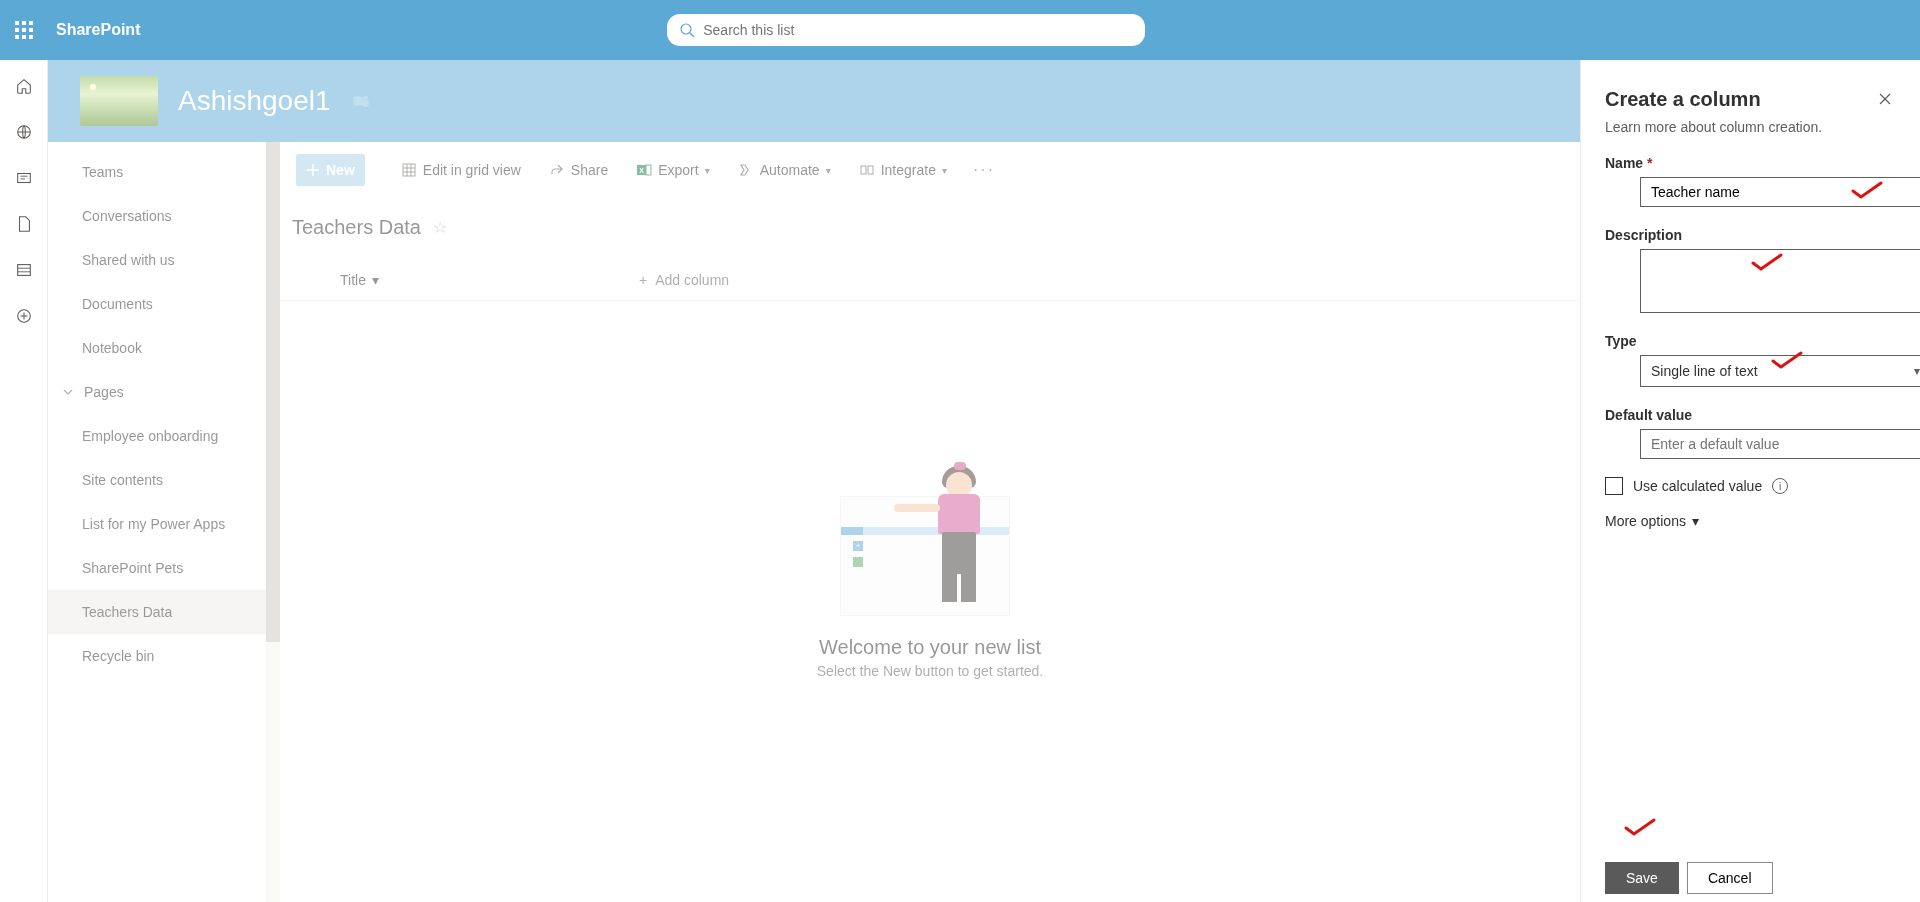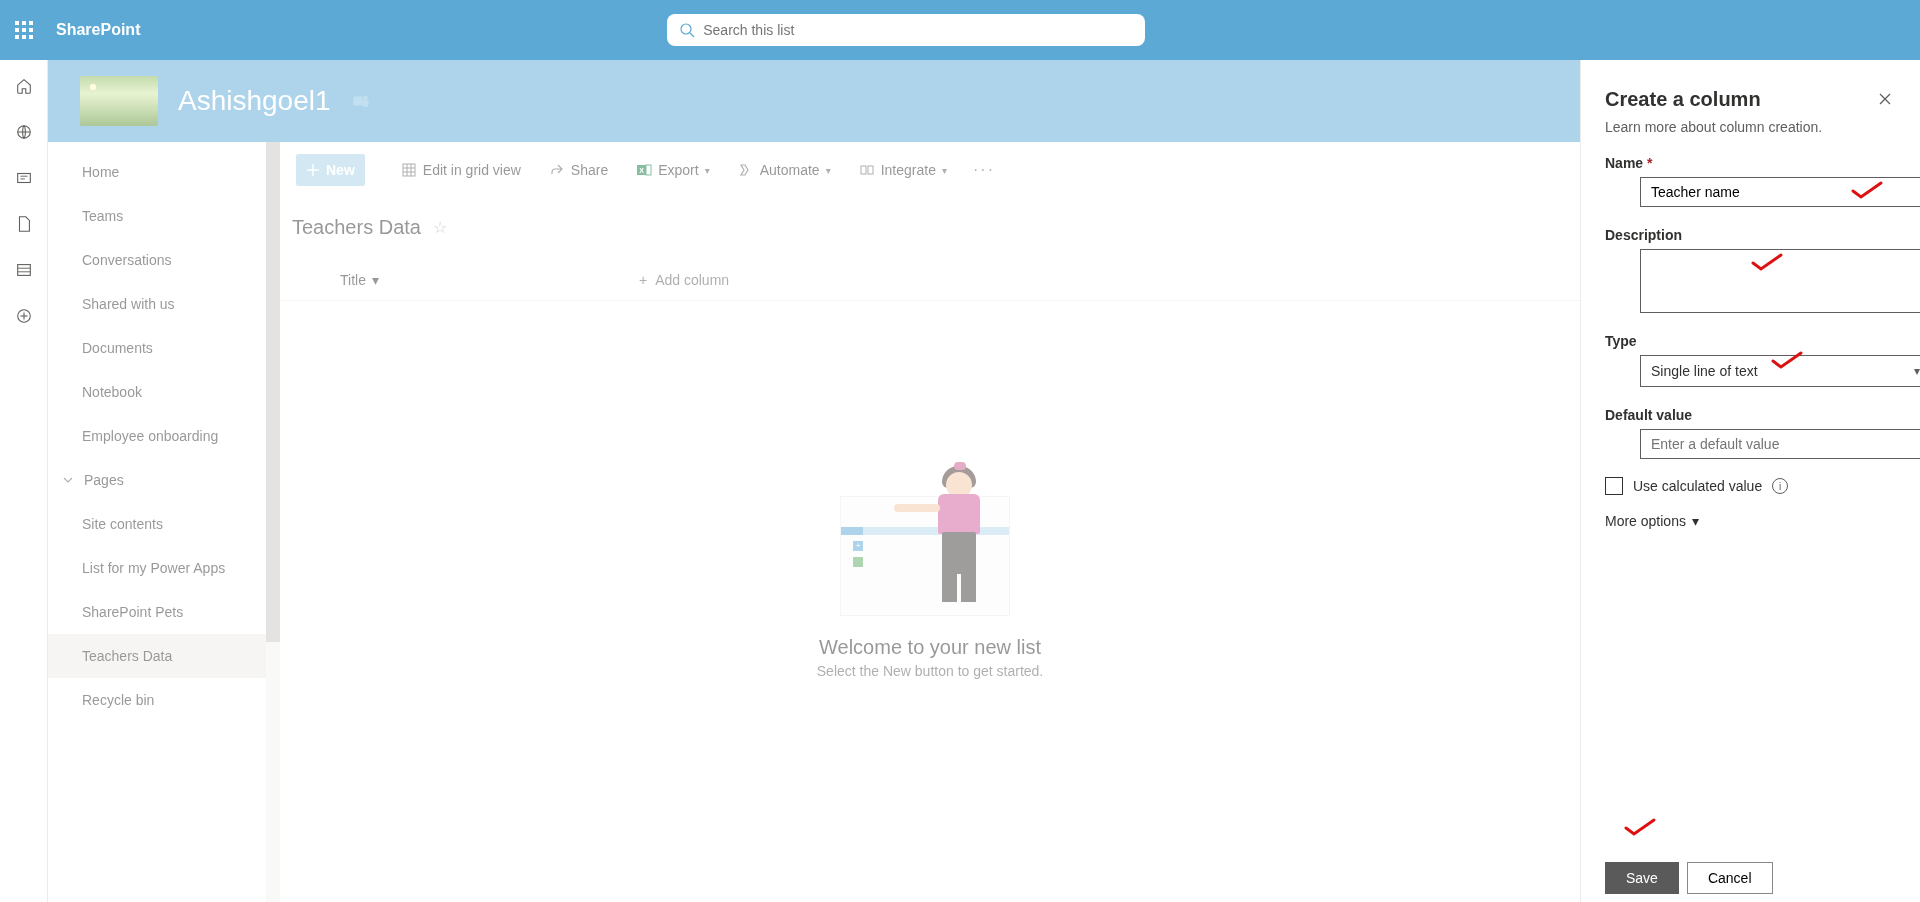--- a/index.html
+++ b/index.html
@@ -3,21 +3,21 @@
 <meta charset="utf-8">
 <style>
 * { margin: 0; padding: 0; box-sizing: border-box; font-family: "Segoe UI", -apple-system, sans-serif; }
 html, body { width: 100%; height: 100%; overflow: hidden; }
 body { background: #fff; color: #323130; }
 
 .suite-bar { height: 60px; background: #5ba9d4; display: flex; align-items: center; padding: 0 8px; color: #fff; }
 .waffle { width: 32px; height: 32px; display: flex; align-items: center; justify-content: center; cursor: pointer; margin-right: 16px; }
 .app-name { font-size: 16px; font-weight: 600; }
 .search-wrap { flex: 1; display: flex; justify-content: center; }
-.search-box { width: 478px; height: 32px; background: #fff; border-radius: 8px; display: flex; align-items: center; padding: 0 12px; gap: 8px; }
+.search-box { width: 478px; height: 32px; background: #fff; border-radius: 13px; display: flex; align-items: center; padding: 0 12px; gap: 8px; }
 .search-box input { border: none; outline: none; flex: 1; font-size: 14px; color: #605e5c; }
 
 .layout { display: flex; height: calc(100% - 48px); }
 .rail { width: 48px; background: #fff; border-right: 1px solid #edebe9; display: flex; flex-direction: column; align-items: center; padding-top: 16px; gap: 26px; }
 .rail-icon { width: 20px; height: 20px; color: #605e5c; cursor: pointer; display: flex; align-items: center; justify-content: center; }
 
 .main-col { flex: 1; display: flex; flex-direction: column; background: #bef264; position: relative; }
 
 .site-header { height: 82px; background: #5ba9d4; display: flex; align-items: center; padding: 0 32px; gap: 20px; color: #fff; }
 .site-logo { width: 78px; height: 50px; background: linear-gradient(180deg,#87b659 0%,#d0e8a3 35%,#5a8f2f 100%); border-radius: 2px; position: relative; overflow: hidden; }
@@ -179,33 +179,32 @@
       <svg class="teams-badge" viewBox="0 0 24 24" fill="none">
           <rect x="2" y="6" width="12" height="12" rx="2" fill="#fff" opacity=".3"></rect>
           <circle cx="18" cy="8" r="3" fill="#fff" opacity=".3"></circle>
           <path d="M14 11h8v6a3 3 0 01-3 3h-2a3 3 0 01-3-3v-6z" fill="#fff" opacity=".3"></path>
         </svg>
     </div>
 
     <div class="content-row">
       <div class="sidenav-wrap">
         <div class="sidenav">
-          <div class="sidenav-item">Home</div>
           <div class="sidenav-item">Teams</div>
           <div class="sidenav-item">Conversations</div>
           <div class="sidenav-item">Shared with us</div>
           <div class="sidenav-item">Documents</div>
           <div class="sidenav-item">Notebook</div>
-          <div class="sidenav-item">Employee onboarding</div>
           <div class="sidenav-item pages">
             <svg width="12" height="12" viewBox="0 0 12 12">
                 <path d="M2 4l4 4 4-4" stroke="#605e5c" stroke-width="1.2" fill="none"></path>
               </svg>
             <span>Pages</span>
           </div>
+          <div class="sidenav-item">Employee onboarding</div>
           <div class="sidenav-item">Site contents</div>
           <div class="sidenav-item">List for my Power Apps</div>
           <div class="sidenav-item">SharePoint Pets</div>
           <div class="sidenav-item active">Teachers Data</div>
           <div class="sidenav-item">Recycle bin</div>
         </div>
         <div class="sidenav-scrolltrack">
           <div class="sidenav-scrollthumb"></div>
         </div>
       </div>

